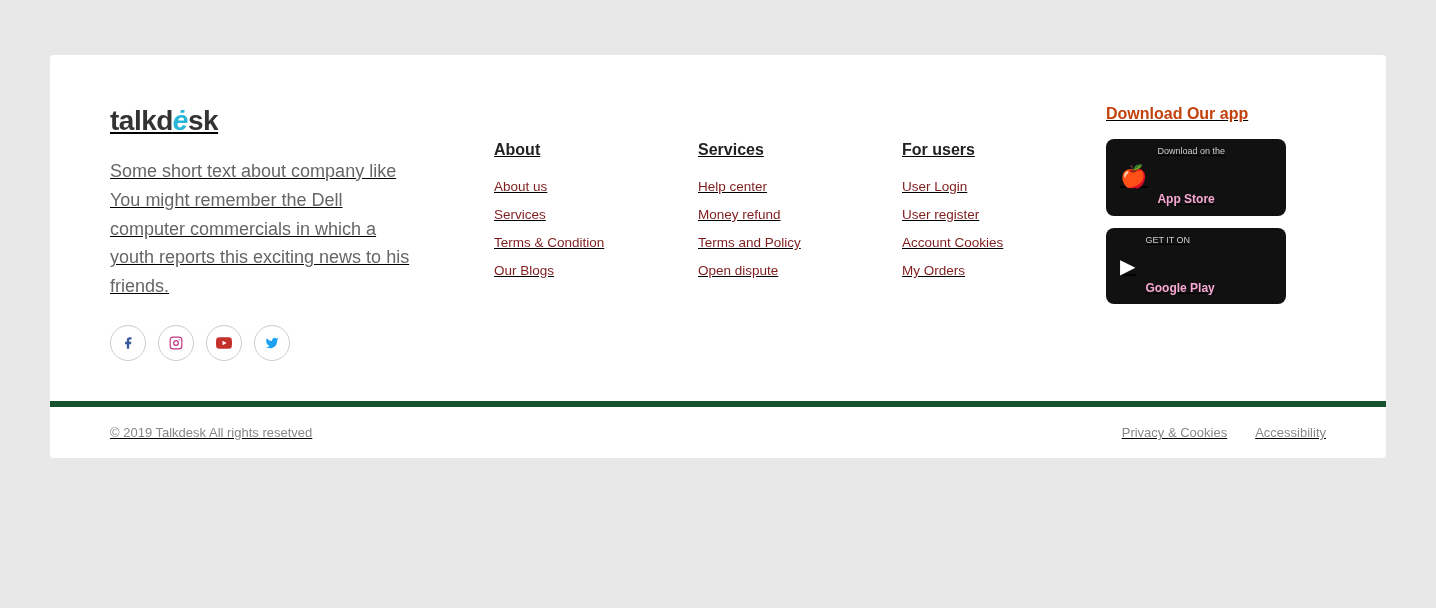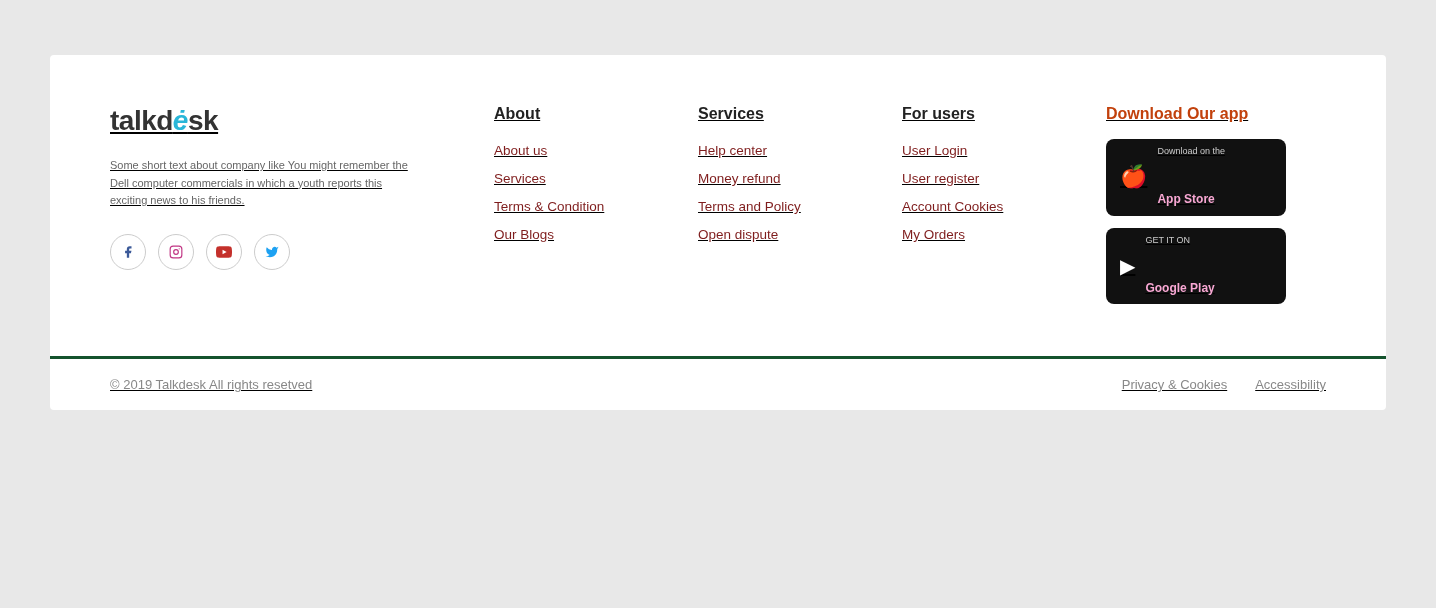--- a/index.html
+++ b/index.html
@@ -36,21 +36,21 @@
       font-size: 28px;
       font-weight: 700;
       color: #333;
       letter-spacing: -0.5px;
     }
     .logo-text .logo-a {
       color: #29b6d8;
       font-style: italic;
     }
     .brand-desc {
-      font-size: 11px;
+      font-size: 18px;
       color: #666;
       line-height: 1.6;
       max-width: 300px;
       margin-bottom: 24px;
     }
     .social-icons {
       display: flex;
       gap: 12px;
       align-items: center;
     }
@@ -66,20 +66,21 @@
       font-size: 14px;
       color: #555;
       text-decoration: none;
     }
     .social-icon.facebook { color: #3b5998; }
     .social-icon.instagram { color: #c13584; }
     .social-icon.youtube { color: #c4302b; }
     .social-icon.twitter { color: #1da1f2; }
     .footer-col {
       flex: 0 0 180px;
+      margin-top: 36px;
     }
     .footer-col-title {
       font-size: 16px;
       font-weight: 700;
       color: #222;
       margin-bottom: 18px;
     }
     .footer-col ul {
       list-style: none;
     }
@@ -129,21 +130,21 @@
     .app-btn-large {
       font-size: 12px;
       font-weight: 600;
       color: #f9a8d4;
       line-height: 1.3;
     }
     .google-btn-icon {
       font-size: 20px;
     }
     .footer-bottom {
-      border-top: 3px solid #14532d;
+      border-top: 6px solid #14532d;
       padding: 18px 60px;
       display: flex;
       justify-content: space-between;
       align-items: center;
     }
     .footer-copyright {
       font-size: 13px;
       color: #888;
     }
     .footer-bottom-links {

